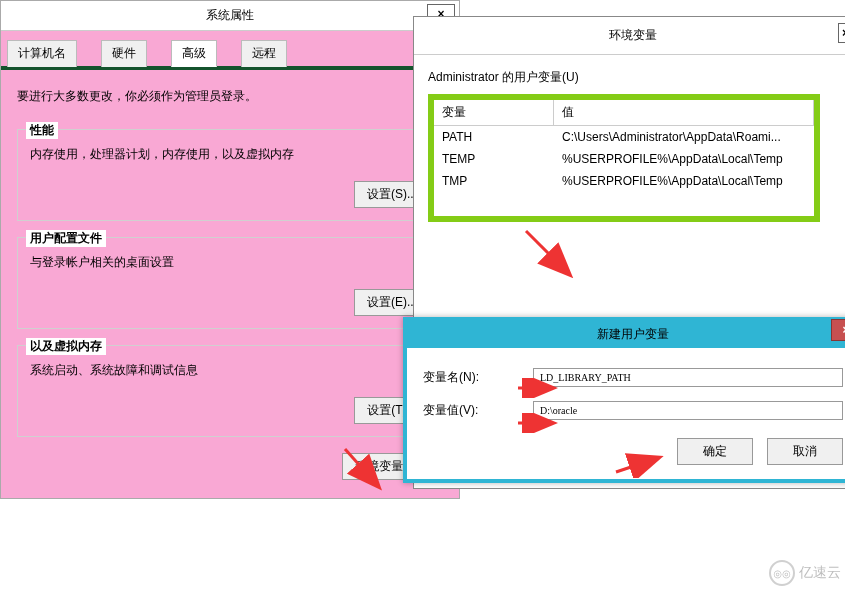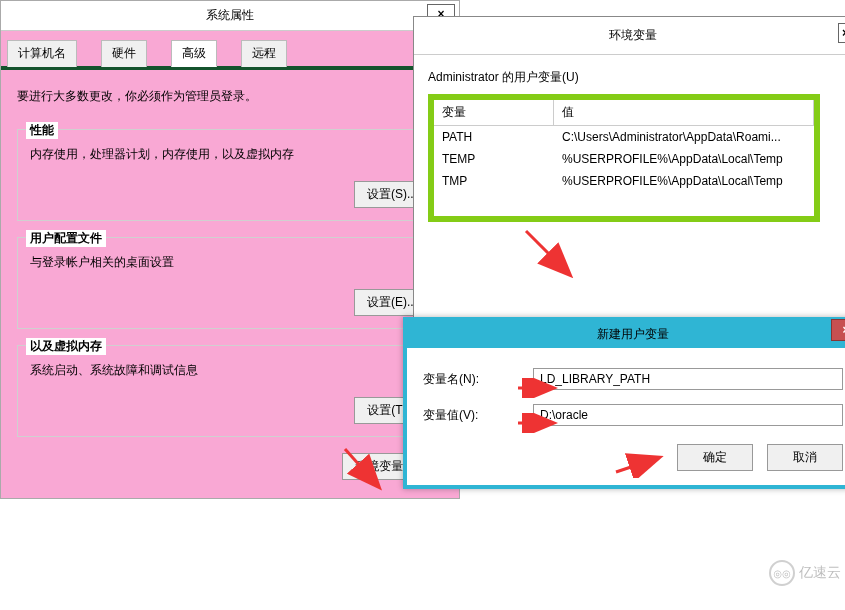--- a/index.html
+++ b/index.html
@@ -214,22 +214,22 @@
       align-items: center;
       margin-bottom: 14px;
     }
     .form-label {
       width: 80px;
     }
     .form-input {
       flex: 1;
       border: 1px solid #999;
       padding: 3px 6px;
-      font-size: 12px;
-      font-family: Liberation Sans, sans-serif;
+      font-size: 10px;
+      font-family: Liberation Serif, serif;
     }
     .new-var-btns {
       display: flex;
       justify-content: flex-end;
       gap: 14px;
       margin-top: 18px;
     }
 
     
     .arrow {

